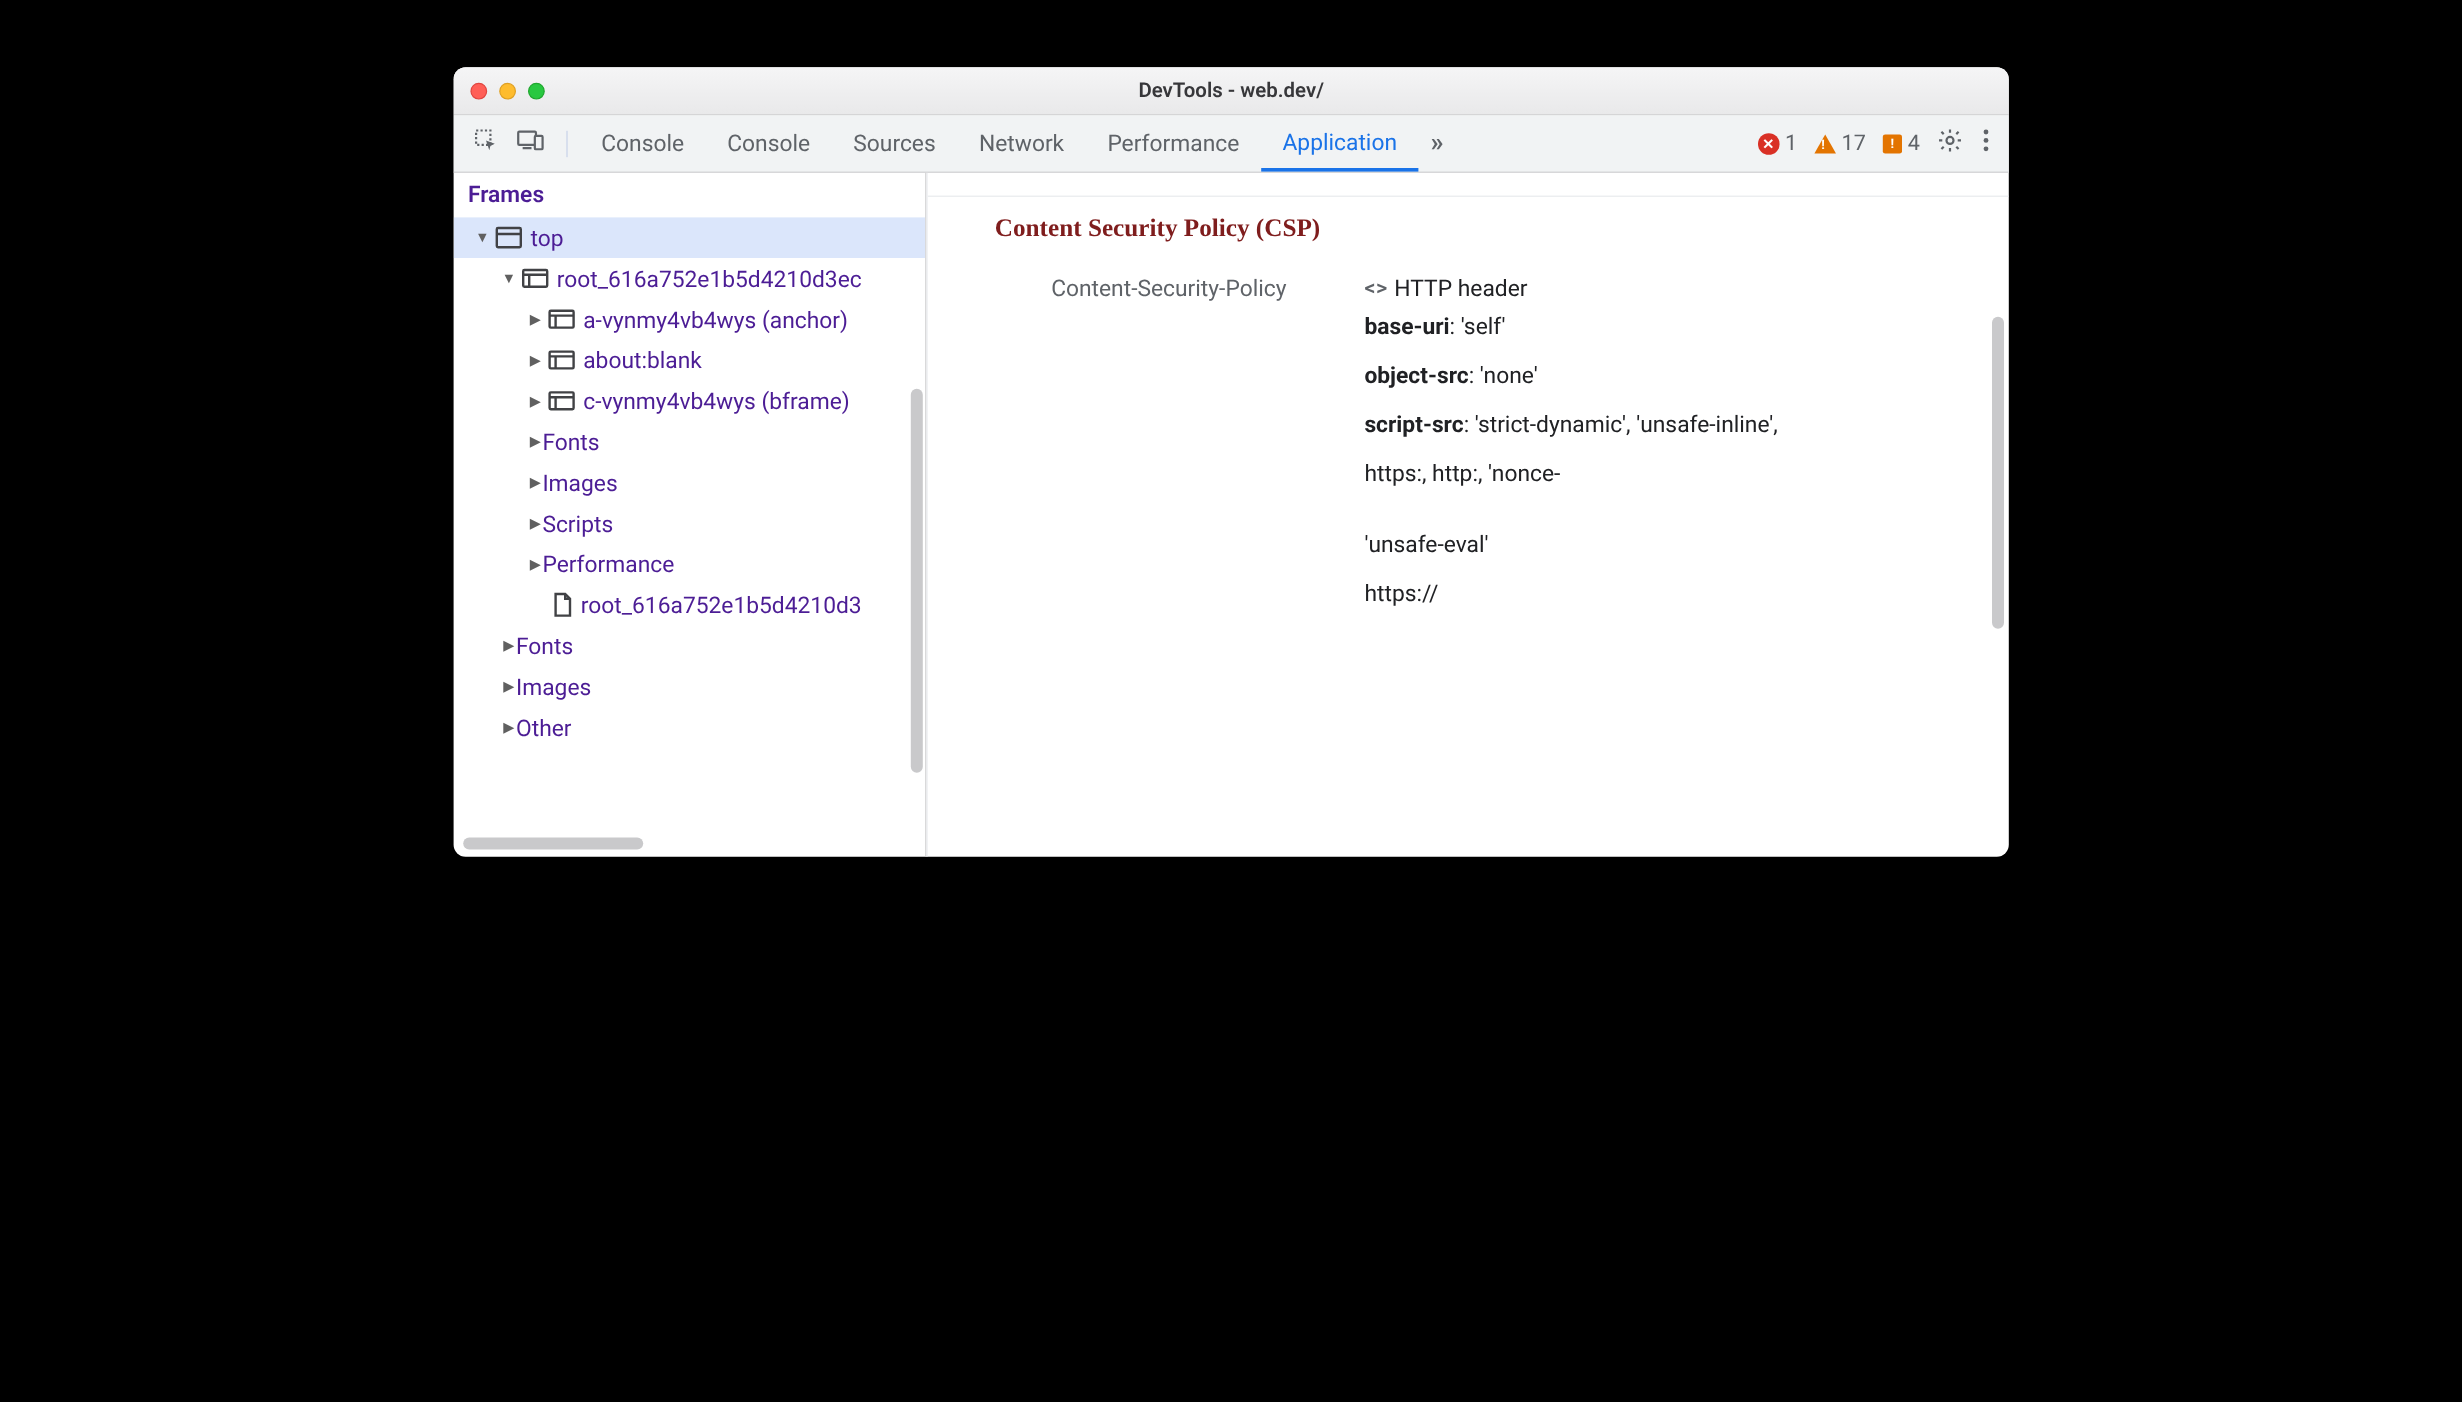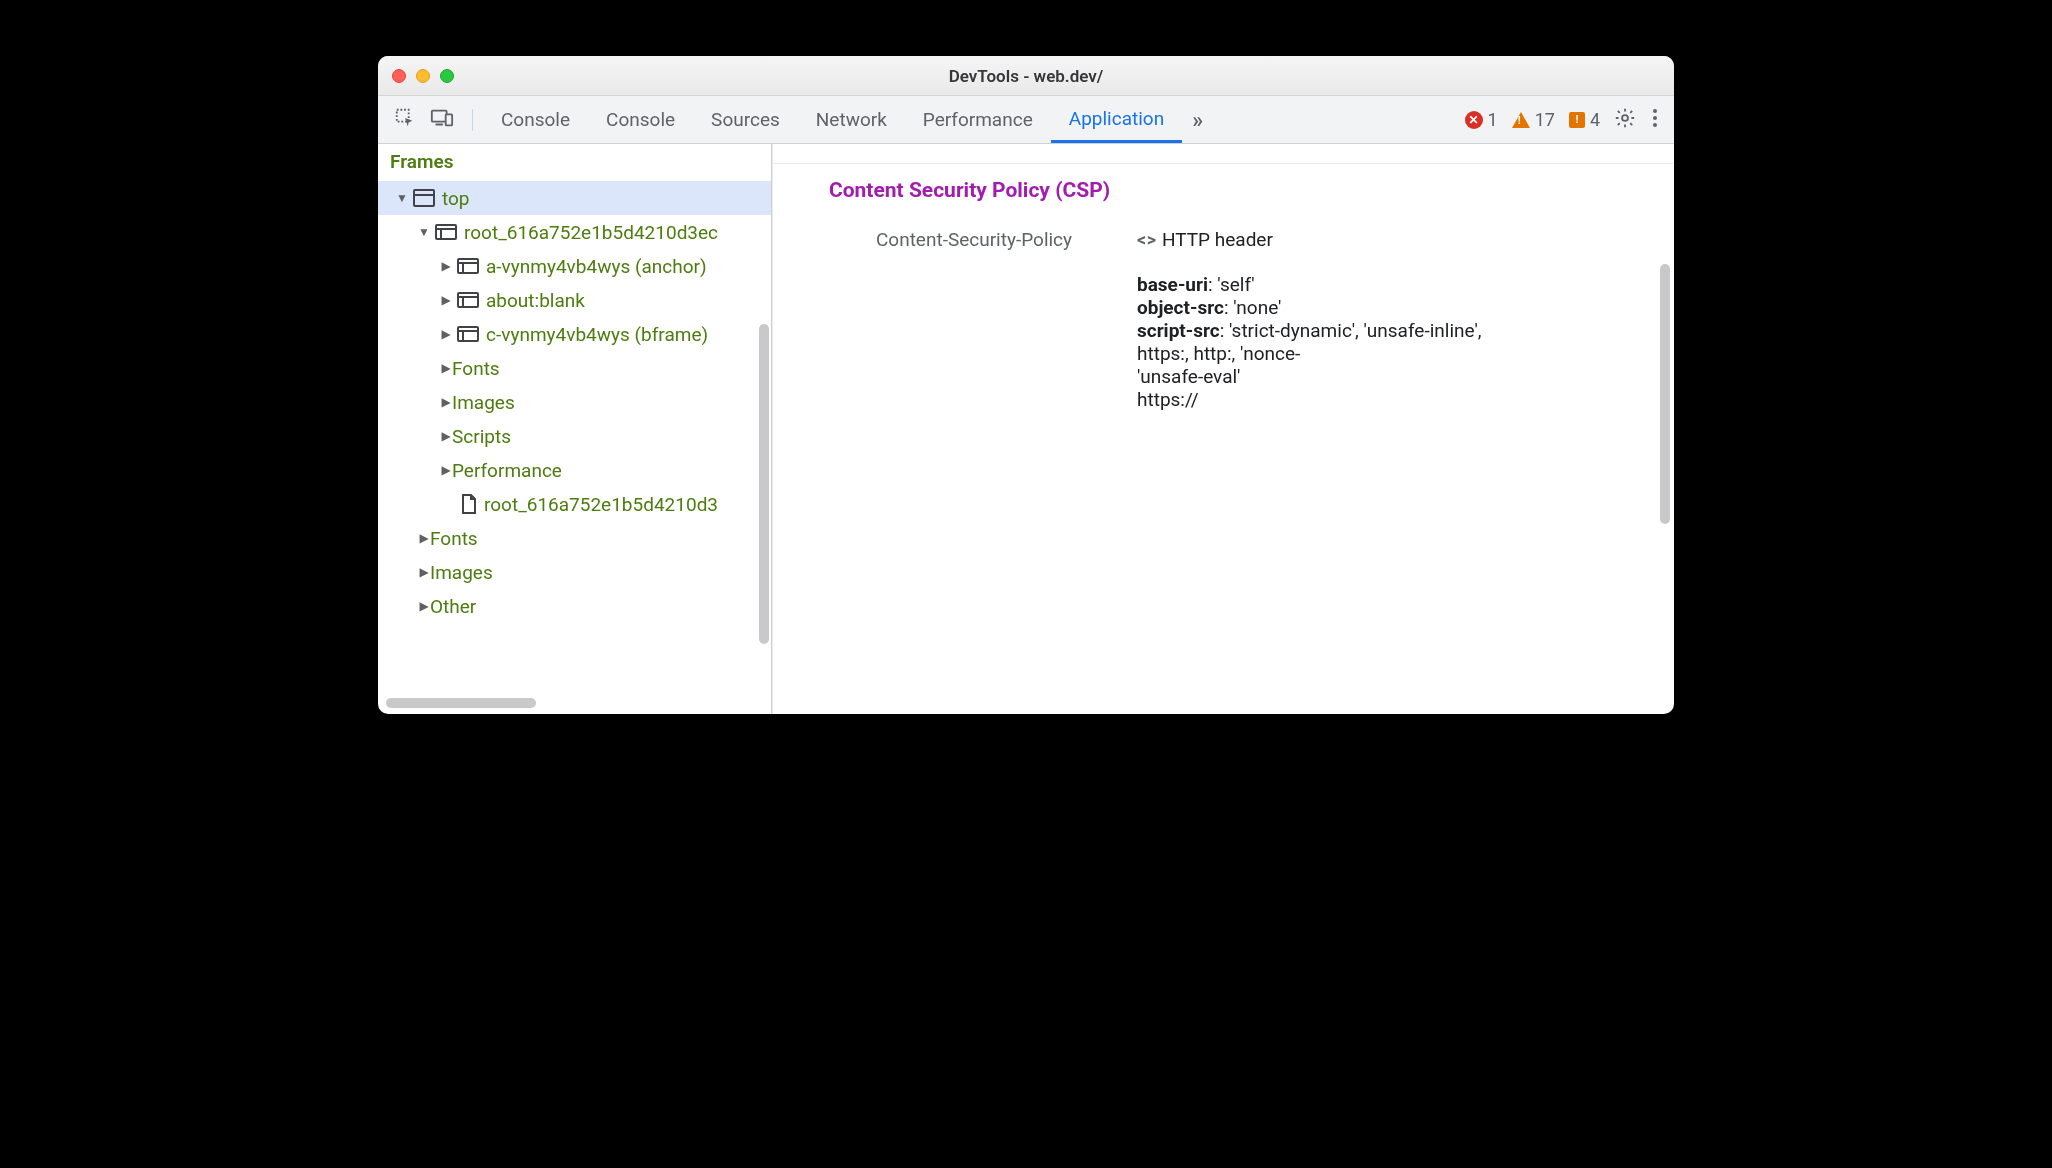--- a/index.html
+++ b/index.html
@@ -76,21 +76,21 @@
   .warn-tri { width:0;height:0;border-left:9px solid transparent;border-right:9px solid transparent;border-bottom:16px solid #e37400; position:relative;}
   .warn-tri::after { content:"!"; position:absolute; left:-3px; top:2px; color:#fff; font-size:11px; font-weight:700;}
   .info-sq { width:16px;height:16px;background:#e37400;color:#fff;display:inline-flex;align-items:center;justify-content:center;font-size:11px;font-weight:700;border-radius:2px;}
   .gear, .kebab { cursor:pointer; padding:0 8px; color:#5f6368;}
   .content { display:flex; height: 570px; position:relative; }
   .sidebar {
     width: 394px;
     border-right: 1px solid #d0d0d2;
     display:flex; flex-direction:column;
     font-size: 19px;
-    color: #4d7c0f;
+    color: #4c1d95;
     position:relative;
   }
   .section-title { font-weight: 600; padding: 6px 12px 8px 12px; font-size: 19px; }
   .tree { overflow:hidden; white-space:nowrap; }
   .row { display:flex; align-items:center; height: 34px; cursor:pointer; }
   .row.selected { background: #dbe6fb; }
   .tw { display:inline-block; width:12px; text-align:center; color:#606060; font-size:12px; }
   .tw.down::before { content:"▼"; }
   .tw.right::before { content:"▶"; }
   .ficon { display:inline-flex; align-items:center; margin: 0 6px 0 4px; }
@@ -103,26 +103,26 @@
   .main {
     flex:1; position:relative; overflow:hidden;
     border-left: 1px solid #e8eaed;
   }
   .main-inner {
     position:absolute; top:0; left:0; right:0; bottom:0;
     padding: 0 0 0 0;
   }
   .panel-sep { height:20px; border-bottom:1px solid #e8eaed; }
   .csp-section { padding: 14px 0 0 56px; }
-  .csp-title { font-weight:700; font-size:21px; color:#a21caf; margin-bottom: 26px; }
+  .csp-title { font-weight:700; font-size:21px; color:#7f1d1d; margin-bottom: 26px; font-family: Liberation Serif, serif; }
   .csp-grid { display:grid; grid-template-columns: 290px 1fr; column-gap: 18px; font-size:19px; color:#202124; }
   .csp-keycol { text-align:center; color:#5f6368; }
   .csp-val-first { display:flex; align-items:center; gap:8px; }
   .code-ico { color:#5f6368; font-weight:600; letter-spacing:-2px; font-size:18px;}
-  .directives { grid-column: 2; display:flex; flex-direction:column; margin-top: 22px; }
+  .directives { grid-column: 2; display:flex; flex-direction:column; gap: 18px; margin-top: 8px; }
   .dir .k { font-weight:700; }
   .vscroll {
     position:absolute; right:4px; top:120px;
     width:10px; height:260px; background:#c9c9cb; border-radius:5px;
   }
   .sidebar-vscroll {
     position:absolute; right:2px; top:180px;
     width:10px; height:320px; background:#c9c9cb; border-radius:5px;
   }
 </style>

